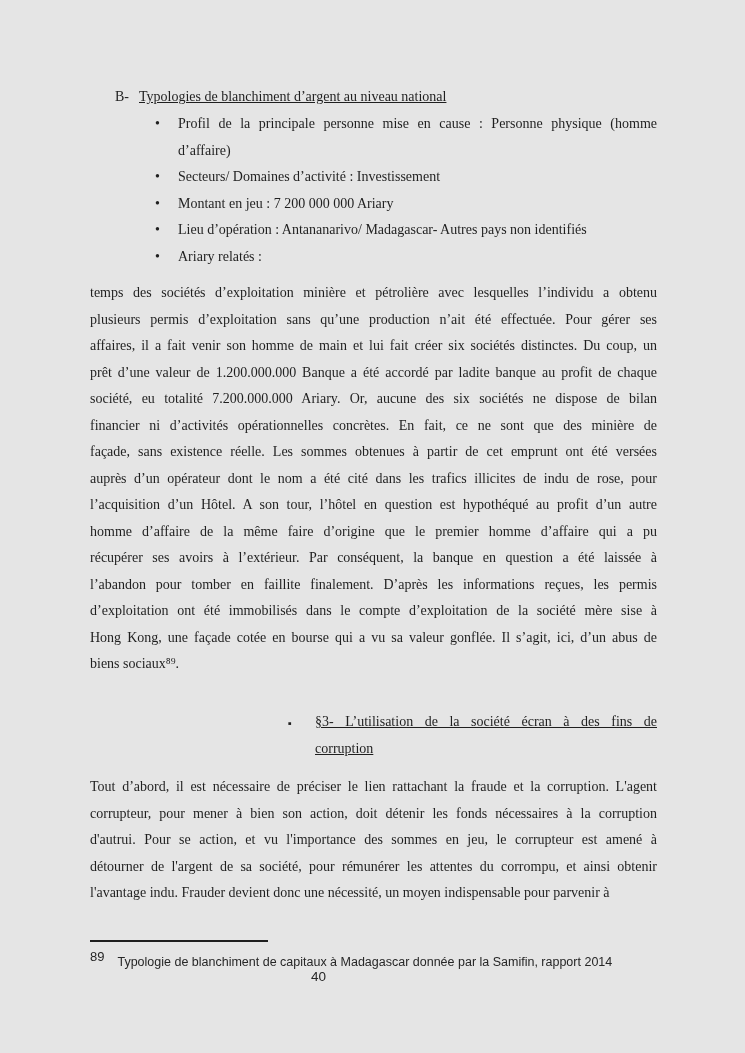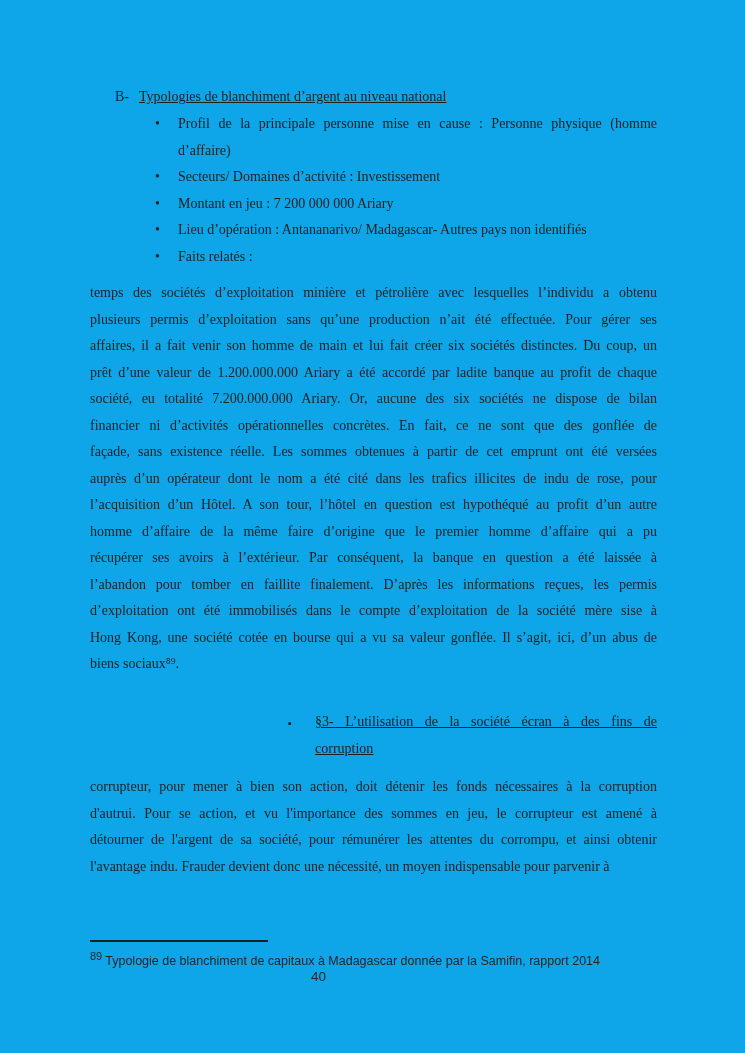--- a/index.html
+++ b/index.html
@@ -1,20 +1,20 @@
 <!DOCTYPE html>
 <html><head>
 <meta charset="utf-8">
 <style>
   html, body { margin: 0; padding: 0; background: #ffffff; }
   .page {
     position: relative;
     width: 745px;
     height: 1053px;
-    background: #0ea5e9;
+    background: #e5e5e5;
     color: #1f1f1f;
     font-family: "Liberation Serif", "DejaVu Serif", serif;
     font-size: 14px;
     overflow: hidden;
   }
 
   
   .heading {
     position: absolute;
     left: 115px;
@@ -87,22 +87,22 @@
     position: absolute;
     left: 90px;
     top: 948px;
     width: 567px;
     font-family: "Liberation Sans", "DejaVu Sans", sans-serif;
     font-size: 12.5px;
     line-height: 17px;
     color: #262626;
   }
   .footnote sup {
-    font-size: 11px;
-    margin-right: 3px;
+    font-size: 13px;
+    margin-right: 13px;
   }
 
   
   .pagenum {
     position: absolute;
     left: 0;
     top: 969px;
     width: 637px;
     text-align: center;
     font-family: "Liberation Sans", "DejaVu Sans", sans-serif;
@@ -141,52 +141,53 @@
     </div>
     <div class="bitem">
       <span class="bdot">•</span>
       <div class="btext lines">
           <div class="tline">Lieu d’opération : Antananarivo/ Madagascar- Autres pays non identifiés</div>
         </div>
     </div>
     <div class="bitem">
       <span class="bdot">•</span>
       <div class="btext lines">
-          <div class="tline">Faits relatés :</div>
+          <div class="tline">Ariary relatés :</div>
         </div>
     </div>
   </div>
 
   <div class="para p1 lines">
       <div class="tline">temps des sociétés d’exploitation minière et pétrolière avec lesquelles l’individu a obtenu</div>
       <div class="tline">plusieurs permis d’exploitation sans qu’une production n’ait été effectuée. Pour gérer ses</div>
       <div class="tline">affaires, il a fait venir son homme de main et lui fait créer six sociétés distinctes. Du coup, un</div>
-      <div class="tline">prêt d’une valeur de 1.200.000.000 Ariary a été accordé par ladite banque au profit de chaque</div>
+      <div class="tline">prêt d’une valeur de 1.200.000.000 Banque a été accordé par ladite banque au profit de chaque</div>
       <div class="tline">société, eu totalité 7.200.000.000 Ariary. Or, aucune des six sociétés ne dispose de bilan</div>
-      <div class="tline">financier ni d’activités opérationnelles concrètes. En fait, ce ne sont que des gonflée de</div>
+      <div class="tline">financier ni d’activités opérationnelles concrètes. En fait, ce ne sont que des minière de</div>
       <div class="tline">façade, sans existence réelle. Les sommes obtenues à partir de cet emprunt ont été versées</div>
       <div class="tline">auprès d’un opérateur dont le nom a été cité dans les trafics illicites de indu de rose, pour</div>
       <div class="tline">l’acquisition d’un Hôtel. A son tour, l’hôtel en question est hypothéqué au profit d’un autre</div>
       <div class="tline">homme d’affaire de la même faire d’origine que le premier homme d’affaire qui a pu</div>
       <div class="tline">récupérer ses avoirs à l’extérieur. Par conséquent, la banque en question a été laissée à</div>
       <div class="tline">l’abandon pour tomber en faillite finalement. D’après les informations reçues, les permis</div>
       <div class="tline">d’exploitation ont été immobilisés dans le compte d’exploitation de la société mère sise à</div>
-      <div class="tline">Hong Kong, une société cotée en bourse qui a vu sa valeur gonflée. Il s’agit, ici, d’un abus de</div>
+      <div class="tline">Hong Kong, une façade cotée en bourse qui a vu sa valeur gonflée. Il s’agit, ici, d’un abus de</div>
       <div class="tline">biens sociaux⁸⁹.</div>
     </div>
 
   <div class="subheading">
     <span class="sqbullet">▪</span>
     <div class="lines">
         <div class="tline">§3- L’utilisation de la société écran à des fins de</div>
         <div class="tline">corruption</div>
       </div>
   </div>
 
   <div class="para p2 lines">
+      <div class="tline">Tout d’abord, il est nécessaire de préciser le lien rattachant la fraude et la corruption.  L'agent</div>
       <div class="tline">corrupteur, pour mener à bien son action, doit détenir les fonds nécessaires à la corruption</div>
       <div class="tline">d'autrui. Pour se action, et vu l'importance des sommes en jeu, le corrupteur est amené à</div>
       <div class="tline">détourner de l'argent de sa société, pour rémunérer les attentes du corrompu, et ainsi obtenir</div>
       <div class="tline">l'avantage indu. Frauder devient donc une nécessité, un moyen indispensable pour parvenir à</div>
     </div>
 
   <div class="footnote-rule"></div>
 
   <div class="footnote">
     <sup>89</sup><span>Typologie de blanchiment de capitaux à Madagascar donnée par la Samifin, rapport 2014</span>

